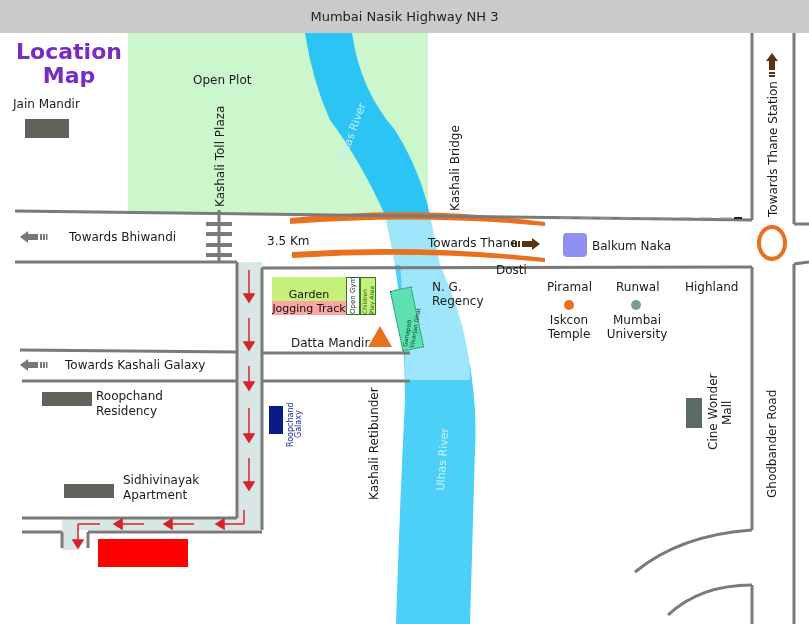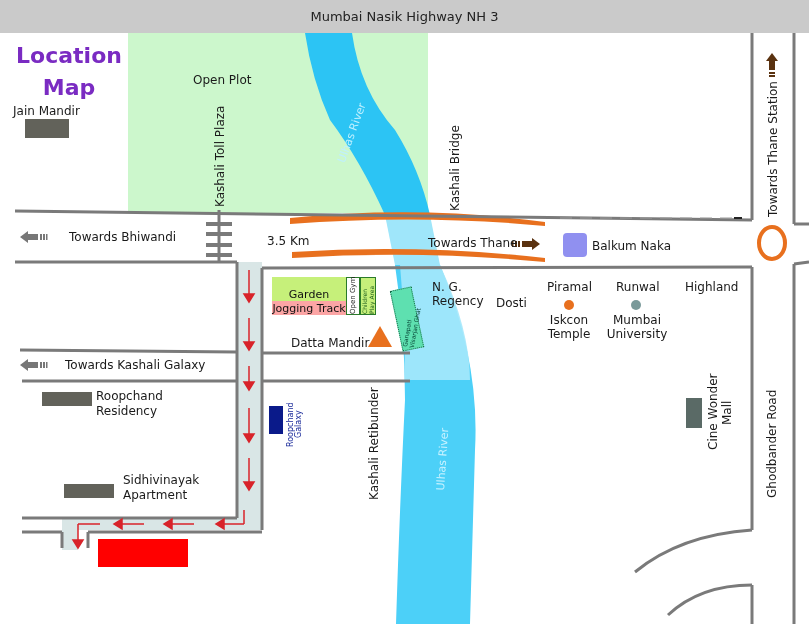--- a/index.html
+++ b/index.html
@@ -3,21 +3,21 @@
 <meta charset="utf-8">
 <style>
   html,body{margin:0;padding:0;background:#fff;}
   #map{position:relative;width:809px;height:624px;overflow:hidden;background:#fff;font-family:"DejaVu Sans",sans-serif;color:#111;}
   .abs{position:absolute;}
   svg.layer{position:absolute;left:0;top:0;}
   .lbl{position:absolute;font-size:12px;line-height:14px;white-space:nowrap;color:#1a1a1a;}
   .vlbl{position:absolute;font-size:12px;line-height:14px;white-space:nowrap;color:#1a1a1a;transform-origin:left top;transform:rotate(-90deg);}
   .center{text-align:center;}
   #topbar{left:0;top:0;width:809px;height:33px;background:#cacaca;display:flex;align-items:center;justify-content:center;font-size:13px;color:#222;}
-  #title{left:14px;top:40px;width:110px;font-size:22px;line-height:32px;font-weight:bold;color:#7a2bc2;text-align:center;}
+  #title{left:14px;top:40px;width:110px;font-size:22px;line-height:24px;font-weight:bold;color:#7a2bc2;text-align:center;}
   .bldg{position:absolute;background:#62625a;}
   #complex-block{left:98px;top:539px;width:90px;height:28px;background:#ff0000;}
   #complex-name{left:25px;top:570px;width:240px;font-size:20px;font-weight:bold;color:#d8232a;text-align:center;letter-spacing:0.5px;}
   #complex-phase{left:45px;top:595px;width:200px;font-size:20px;font-weight:bold;color:#111;text-align:center;}
   #garden{left:272px;top:277px;width:74px;height:34px;background:#c6f07a;font-size:11px;display:flex;align-items:center;justify-content:center;}
   #jogging{left:272px;top:301px;width:74px;height:14px;background:#fca5a5;font-size:11px;display:flex;align-items:center;justify-content:center;}
   #gym{left:346px;top:277px;width:14px;height:38px;background:#fff;border:1px solid #2a7a2a;box-sizing:border-box;}
   #play{left:360px;top:277px;width:16px;height:38px;background:#c6f07a;border:1px solid #2a7a2a;box-sizing:border-box;}
   #ghat{left:396px;top:288px;width:20px;height:60px;background:#5ee0b0;border:1px dotted #1a6a4a;transform:rotate(-12deg);}
   #balkum{left:563px;top:233px;width:24px;height:24px;background:#9090f0;border-radius:4px;}
@@ -135,21 +135,21 @@
   </svg>
 
   <div id="topbar" class="abs">
     <span>Mumbai Nasik Highway NH 3</span>
   </div>
 
   <div id="title" class="abs">Location Map</div>
 
   <div class="lbl" style="left:193px;top:73px;">Open Plot</div>
 
-  <div class="lbl" style="left:13px;top:104px;">Jain Mandir</div>
+  <div class="lbl" style="left:13px;top:97px;">Jain Mandir</div>
   <div class="bldg" style="left:25px;top:119px;width:44px;height:19px;"></div>
 
   <div class="vlbl" style="left:213px;top:207px;">Kashali Toll Plaza</div>
   <div class="vlbl" style="left:335px;top:160px;color:#bff0ff;font-size:11px;transform:rotate(-70deg);">Ulhas River</div>
   <div class="vlbl" style="left:448px;top:211px;">Kashali Bridge</div>
   <div class="vlbl" style="left:766px;top:217px;">Towards Thane Station</div>
   <div class="vlbl" style="left:367px;top:500px;">Kashali Retibunder</div>
   <div class="vlbl" style="left:434px;top:490px;color:#c8f2ff;font-size:11px;transform:rotate(-86deg);">Ulhas River</div>
   <div class="vlbl" style="left:765px;top:498px;">Ghodbander Road</div>
   <div class="vlbl" style="left:706px;top:450px;">Cine Wonder</div>
@@ -172,21 +172,21 @@
   <div id="gym" class="abs"></div>
   <div class="vlbl" style="left:347px;top:314px;font-size:7px;line-height:12px;">Open Gym</div>
   <div id="play" class="abs"></div>
   <div class="vlbl" style="left:361px;top:314px;font-size:6px;line-height:7px;white-space:normal;width:36px;color:#1a5a1a;">Children Play Area</div>
   <div id="ghat" class="abs"></div>
   <div class="vlbl" style="left:401px;top:346px;font-size:6px;line-height:7px;white-space:normal;width:48px;color:#0a4a3a;transform:rotate(-80deg);">Ganapati Visarjan Ghat</div>
   <div class="lbl" style="left:291px;top:336px;">Datta Mandir</div>
 
   <div class="lbl" style="left:432px;top:280px;">N. G.</div>
   <div class="lbl" style="left:432px;top:294px;">Regency</div>
-  <div class="lbl" style="left:496px;top:296px;">Dosti</div>
+  <div class="lbl" style="left:496px;top:263px;">Dosti</div>
   <div class="lbl" style="left:547px;top:280px;">Piramal</div>
   <div class="lbl" style="left:616px;top:280px;">Runwal</div>
   <div class="lbl" style="left:685px;top:280px;">Highland</div>
   <div class="dot" style="left:564px;top:300px;background:#e8701e;"></div>
   <div class="lbl center" style="left:547px;top:313px;width:44px;">Iskcon</div>
   <div class="lbl center" style="left:547px;top:327px;width:44px;">Temple</div>
   <div class="dot" style="left:631px;top:300px;background:#7a9a9a;"></div>
   <div class="lbl center" style="left:606px;top:313px;width:62px;">Mumbai</div>
   <div class="lbl center" style="left:606px;top:327px;width:62px;">University</div>
 

